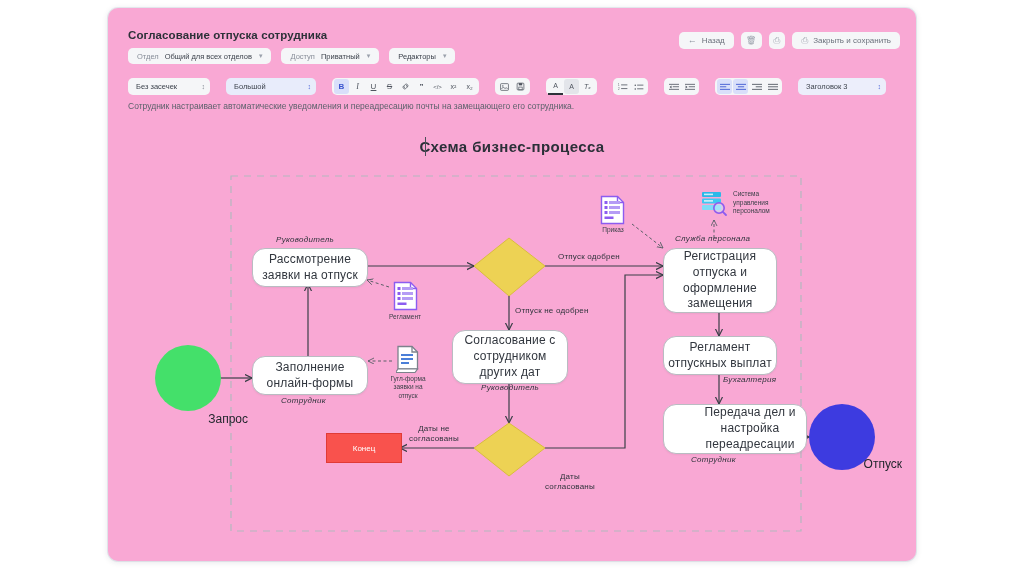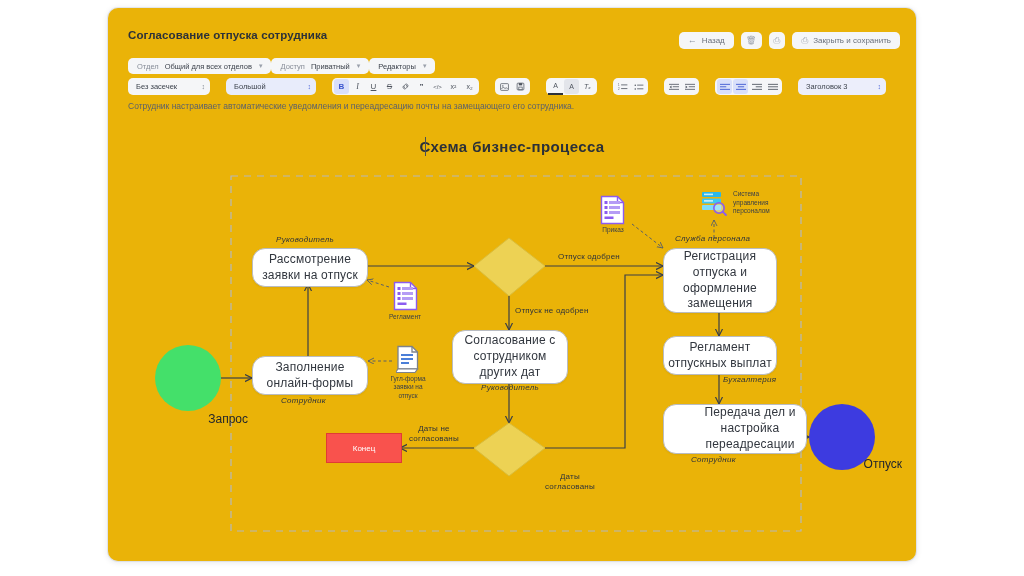--- a/index.html
+++ b/index.html
@@ -4,41 +4,41 @@
 <style>
   html,body{margin:0;padding:0;}
   body{
     width:1024px;height:576px;
     background:#ffffff;
     font-family:"Liberation Sans","DejaVu Sans",sans-serif;
     overflow:hidden;
   }
   .page-wrap{
     position:absolute;left:108px;top:8px;width:808px;height:553px;
-    background:#eab308;border-radius:10px;
+    background:#f9a8d4;border-radius:10px;
     box-shadow:0 1px 6px rgba(30,40,60,.13), 0 0 0 1px rgba(220,225,235,.55);
     overflow:hidden;
   }
   
   .doc-title{
     position:absolute;left:20px;top:21px;
     font-size:11.5px;font-weight:bold;color:#2c3138;letter-spacing:.1px;
   }
   .top-actions{position:absolute;right:16px;top:24px;display:flex;align-items:center;gap:7px;}
   .chip{
     display:flex;align-items:center;gap:5px;
     height:17px;padding:0 9px;border-radius:5px;
     background:#f5f6f8;color:#6b717c;font-size:8px;white-space:nowrap;
   }
   .chip.icon-only{padding:0 5px;}
   .chip .gl{font-size:8.5px;line-height:1;color:#9aa0ab;}
   .arrow-l{font-size:9px;color:#8e949f;line-height:1;}
 
   
-  .meta-bar{position:absolute;left:20px;top:50px;display:flex;align-items:center;gap:0;}
+  .meta-bar{position:absolute;left:20px;top:40px;display:flex;align-items:center;gap:10px;}
   .meta-group{
     display:flex;align-items:center;gap:6px;height:16px;padding:0 9px;
     border-radius:5px;background:#f5f6f8;font-size:7.5px;white-space:nowrap;
   }
   .meta-key{color:#878d98;}
   .meta-val{color:#3d434d;}
   .caret{font-size:7px;color:#9aa0ab;margin-left:1px;}
 
   
   .fmt-bar{position:absolute;left:20px;top:70px;right:16px;display:flex;align-items:center;gap:16px;}

